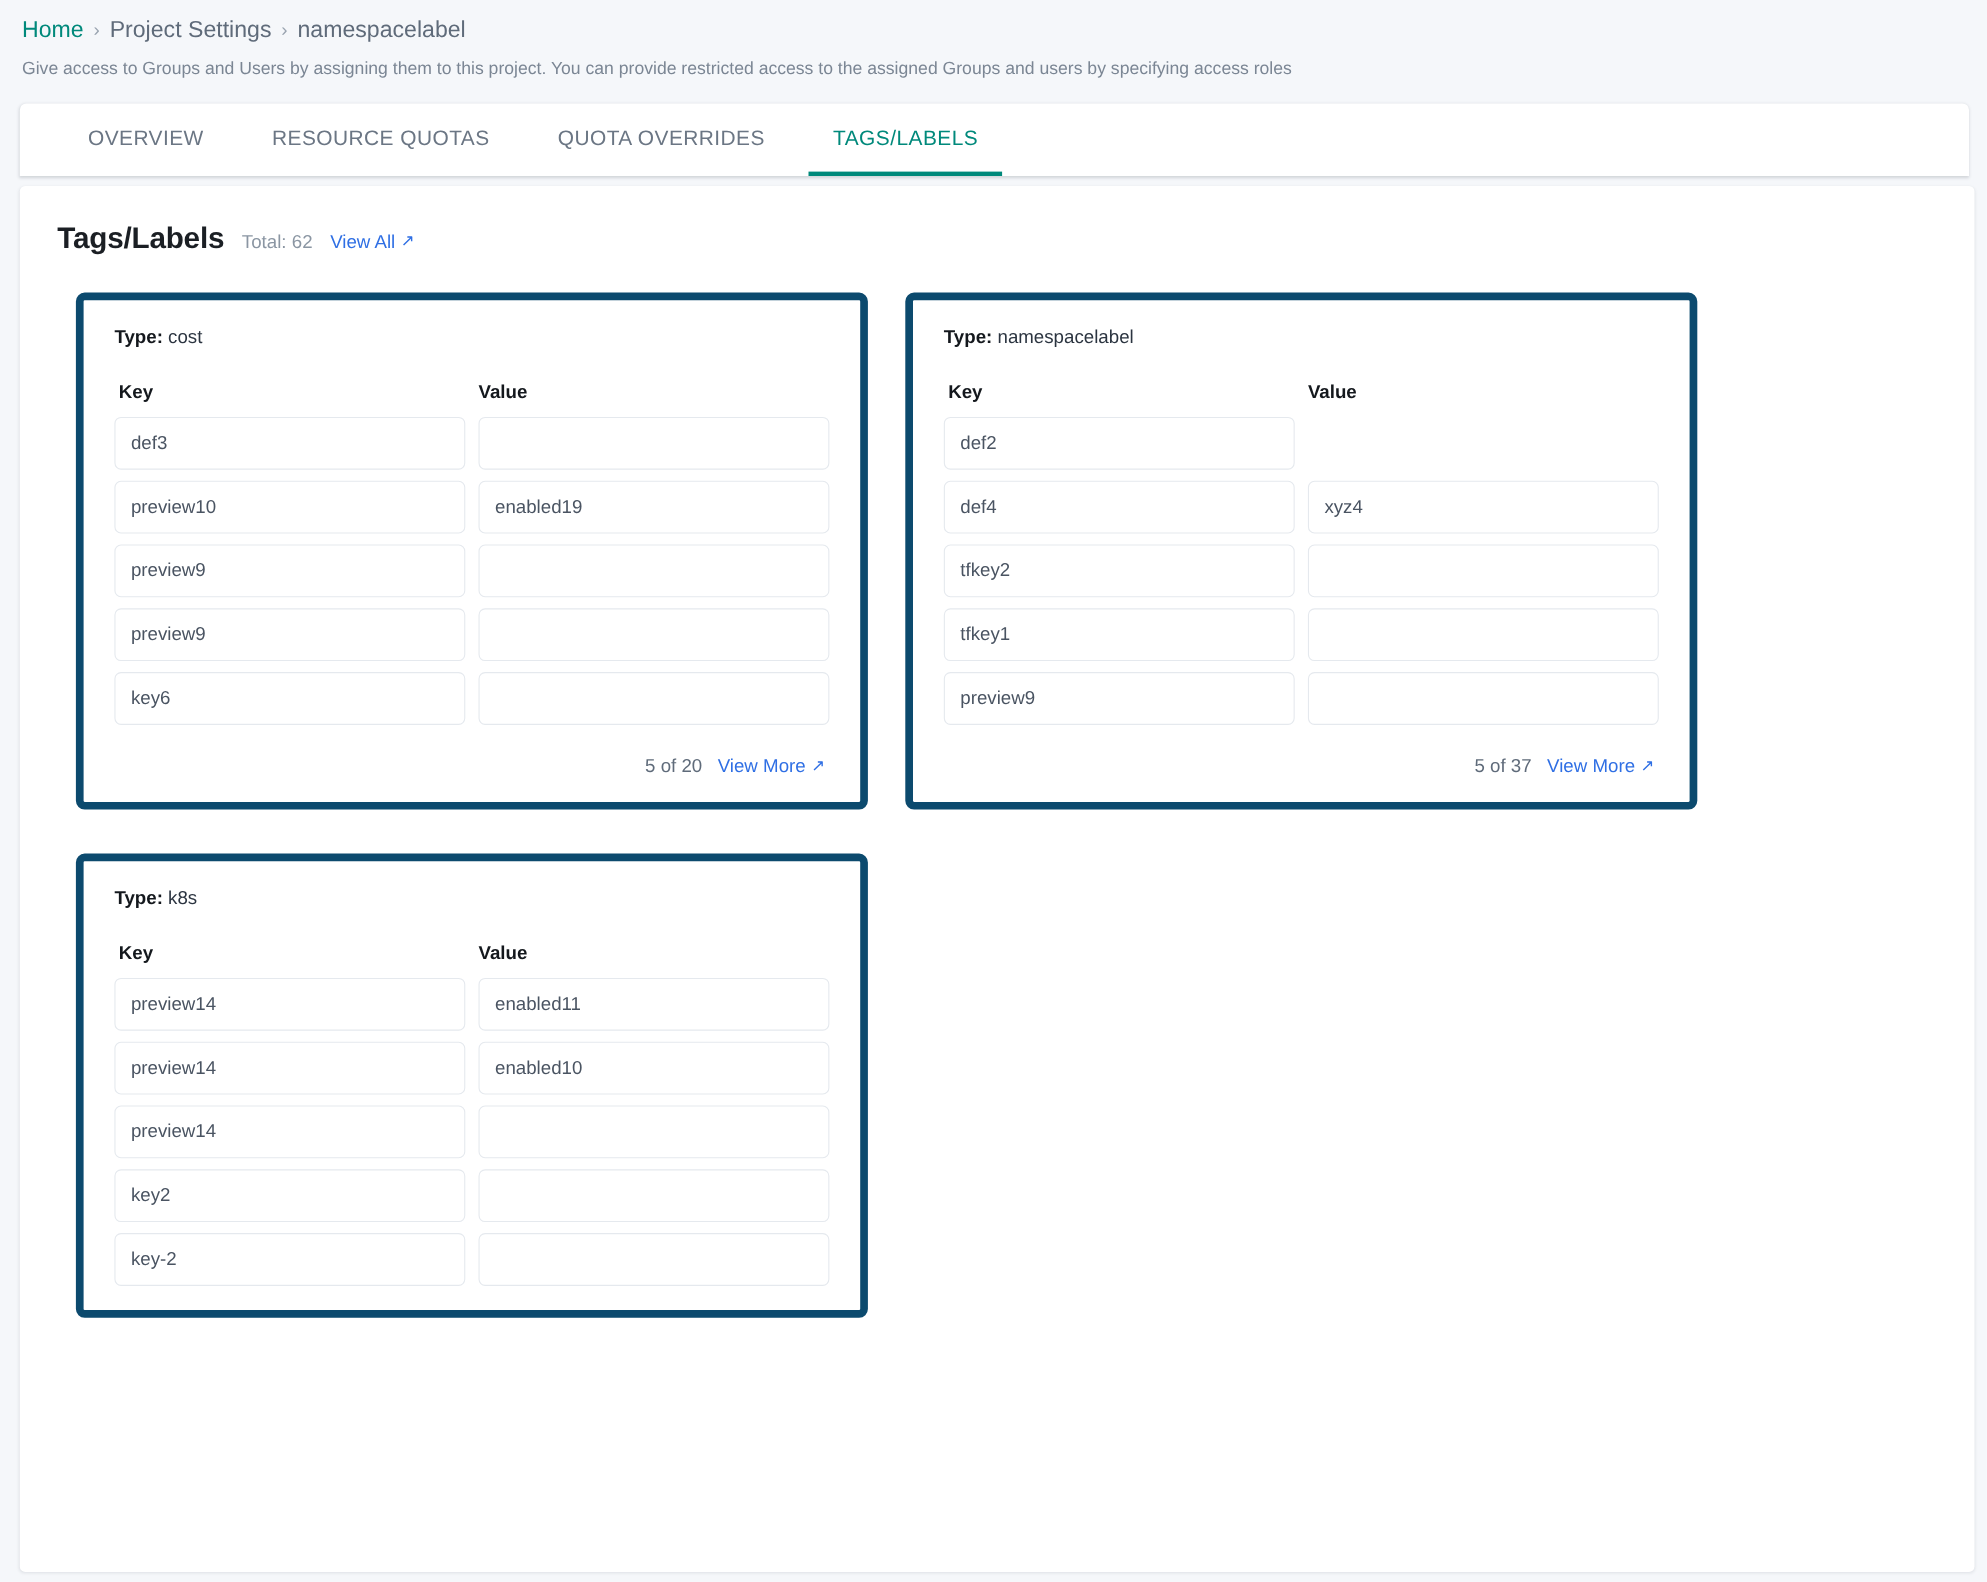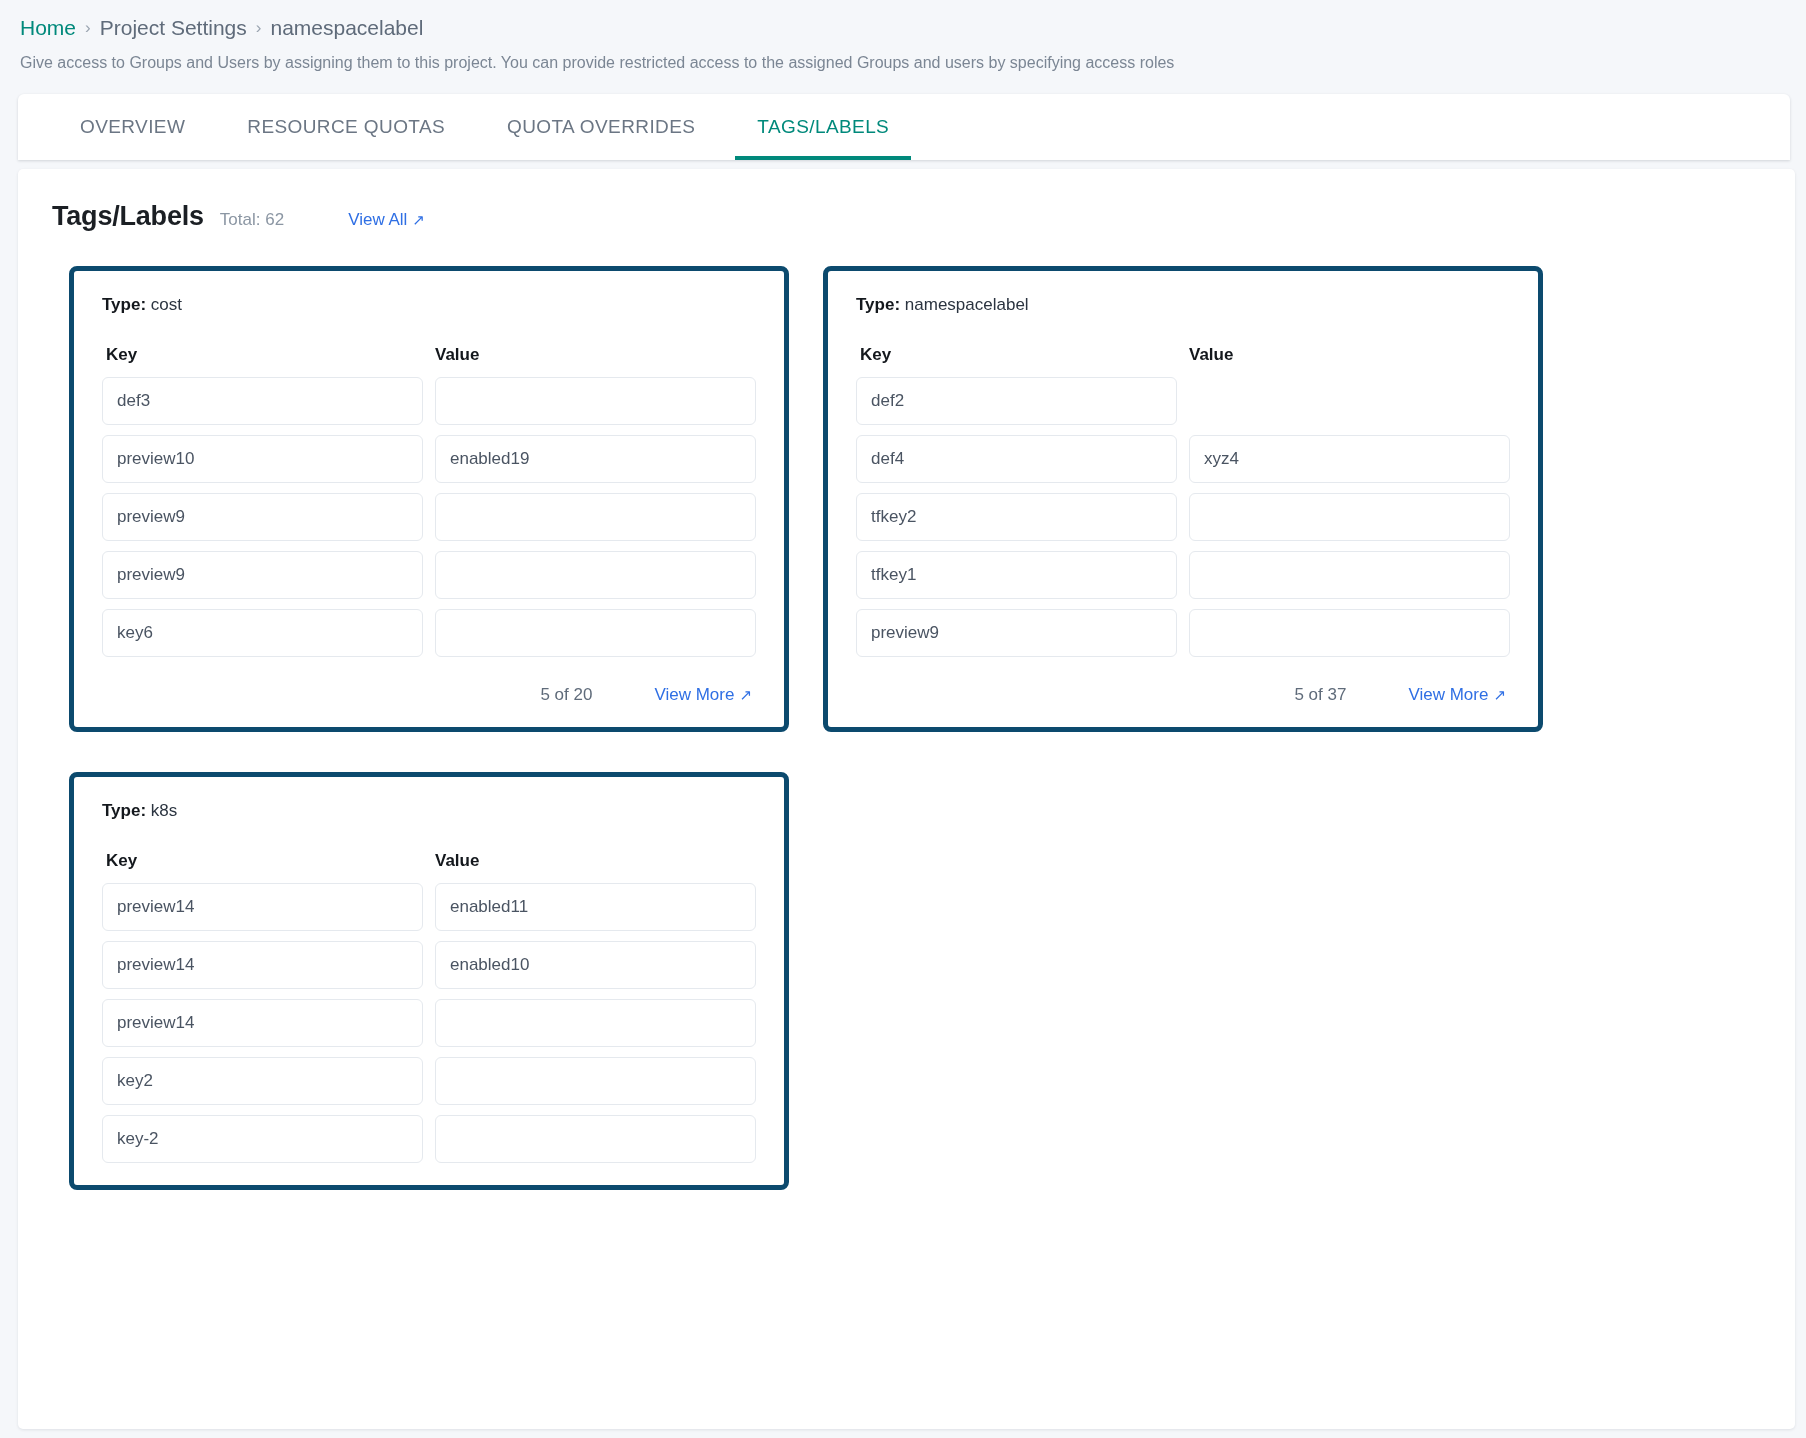--- a/index.html
+++ b/index.html
@@ -111,39 +111,38 @@
     color: #8b96a3;
   }
   .link-blue {
     font-size: 17px;
     color: #2f6fe4;
     cursor: pointer;
     display: inline-flex;
     align-items: center;
     gap: 5px;
     white-space: nowrap;
-    margin-left: 48px;
   }
   .arrow-ne {
     display: inline-block;
     font-size: 15px;
     line-height: 1;
     transform: translateY(-1px);
   }
 
   
   .cards {
     display: grid;
     grid-template-columns: 720px 720px;
     column-gap: 34px;
     row-gap: 40px;
     padding: 34px 0 0 51px;
   }
   .card {
-    border: 5px solid #0c4a6e;
+    border: 7px solid #0c4a6e;
     border-radius: 8px;
     background: #fff;
     padding: 24px 28px 22px 28px;
   }
   .card-type {
     font-size: 17px;
     color: #2b3440;
     margin-bottom: 30px;
   }
   .card-type b { font-weight: bold; color: #14181d; }

